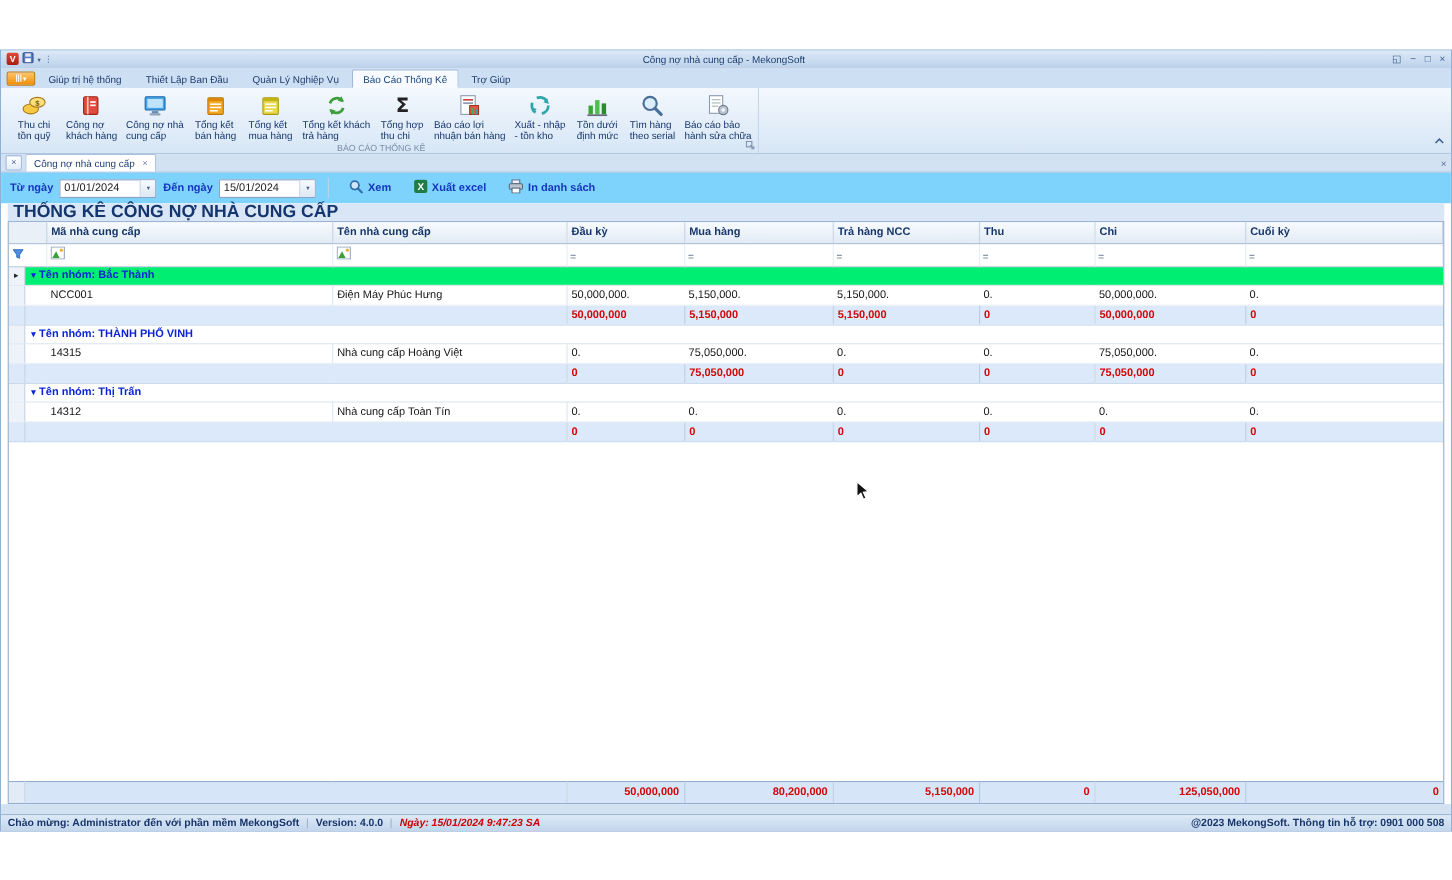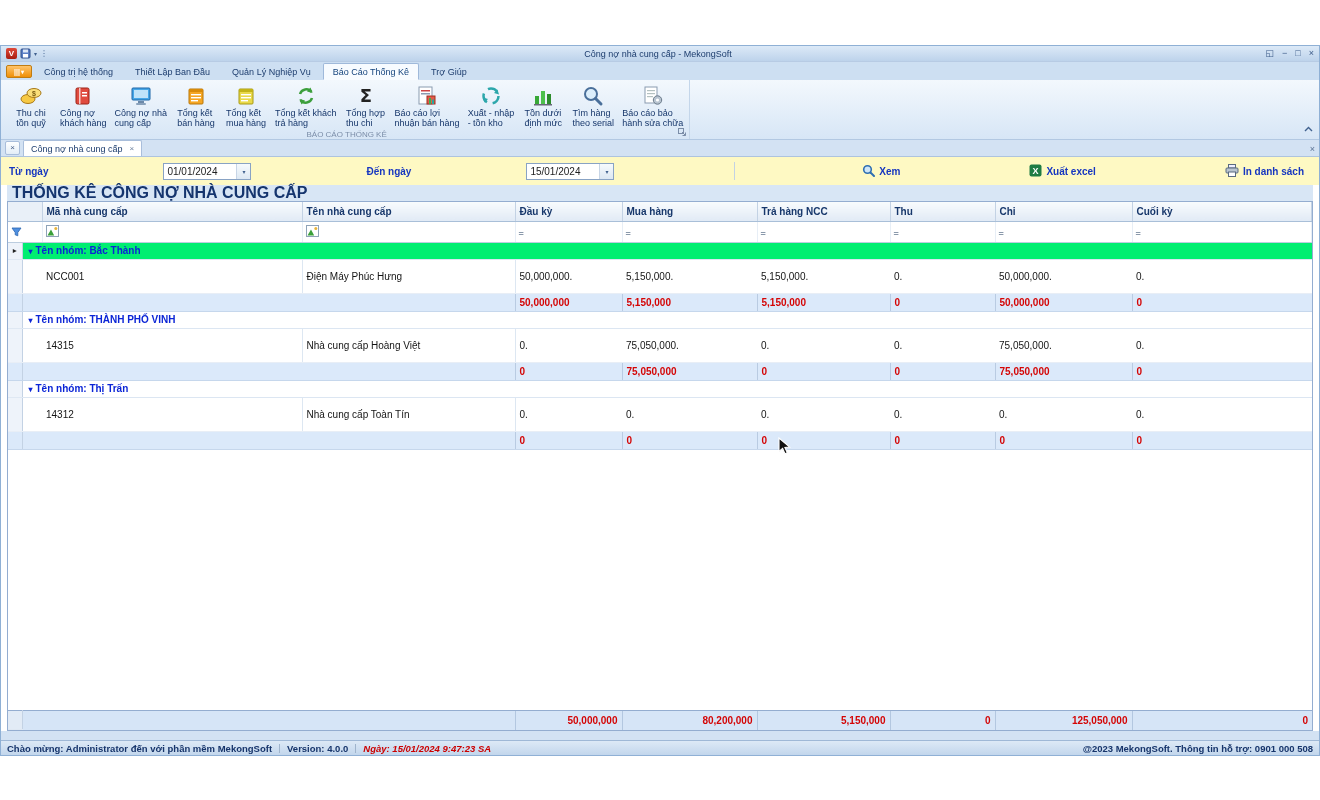--- a/index.html
+++ b/index.html
@@ -50,22 +50,22 @@
   .doctabs{height:17px;flex:0 0 17px;background:#d3e2f3;display:flex;align-items:flex-end;
     padding:0 4px;border-bottom:1px solid #aec4de;}
   .tabclose-left{width:15px;height:14px;margin:0 3px 1px 0;border:1px solid #a9bedb;border-radius:2px;
     background:linear-gradient(#feffff,#e3edf7);color:#4a618a;font-size:8px;line-height:12px;text-align:center;}
   .doctab{height:16px;background:#fff;border:1px solid #a9bedb;border-bottom:none;border-radius:2px 2px 0 0;
     display:flex;align-items:center;gap:7px;padding:0 7px;font-size:9px;color:#1d3d6e;}
   .doctab .x{color:#6a7f9d;font-size:8px;}
   .strip-x{margin-left:auto;margin-bottom:2px;color:#5a7294;font-size:9px;}
 
   
-  .filterbar{height:28px;flex:0 0 28px;background:#fef9c3;display:flex;align-items:center;
-    padding:0 8px;gap:6px;justify-content:space-between;}
+  .filterbar{height:28px;flex:0 0 28px;background:#7dd3fc;display:flex;align-items:center;
+    padding:0 8px;gap:6px;}
   .flabel{font-size:10px;font-weight:bold;color:#1636c0;}
   .dinput{width:88px;height:17px;border:1px solid #89a3c4;background:#fff;display:flex;align-items:stretch;}
   .dinput .val{flex:1;font-size:10px;padding:2px 3px;color:#222;}
   .dinput .drop{width:14px;border-left:1px solid #c7d5e6;background:linear-gradient(#f6fafd,#dde8f3);
     font-size:6px;color:#41628f;display:flex;align-items:center;justify-content:center;}
   .vsep{width:1px;height:18px;background:#c3d2e4;margin:0 5px;}
   .toolbtn{display:flex;align-items:center;gap:4px;font-size:10px;font-weight:bold;color:#1636c0;
     padding:2px 6px;border:1px solid transparent;border-radius:2px;}
 
   
@@ -81,21 +81,21 @@
   .gtable th.corner{background:#e9f0f8;}
   .gtable td{overflow:hidden;white-space:nowrap;}
   tr.frow td{height:18px;background:#fff;border-bottom:1px solid #bccddf;border-right:1px solid #e7eef6;
     padding:1px 3px;vertical-align:middle;}
   td.ind{background:#eef3fa;border-right:1px solid #c3d2e4 !important;border-bottom:1px solid #dfe8f3;
     font-size:8px;text-align:center;color:#222;padding:0;}
   tr.group td.gname{height:17px;font-size:10px;font-weight:bold;color:#0b25d6;
     border-bottom:1px solid #dce6f2;padding:1px 2px;}
   tr.group.hl td.gname{background:#00ee71;}
   .garrow{font-size:8px;color:#0b25d6;margin:0 3px 0 4px;}
-  tr.data td{height:34px;font-size:10px;color:#141414;border-bottom:1px solid #e8eef6;padding:1px 4px;}
+  tr.data td{height:18px;font-size:10px;color:#141414;border-bottom:1px solid #e8eef6;padding:1px 4px;}
   tr.data td.c-code,tr.data td.c-name{border-right:1px solid #dde7f2;}
   td.num{text-align:left;}
   tr.sub td{height:18px;background:#dbe9fa;border-top:1px solid #c6d7ec;border-bottom:1px solid #c6d7ec;
     font-size:10px;font-weight:bold;color:#d40505;padding:1px 4px;}
   tr.sub td.num{border-left:1px solid #b9cbe2;}
   table.ftable{width:100%;border-collapse:collapse;table-layout:fixed;flex:0 0 auto;}
   .ftable td{height:19px;background:#d6e5f7;border-top:1px solid #94add0;font-size:10px;font-weight:bold;
     color:#d40505;padding:1px 4px;overflow:hidden;white-space:nowrap;}
   .ftable td.num{border-left:1px solid #b3c7e0;text-align:right;}
   .ftable td.ind{background:#e2ebf6;}
@@ -135,21 +135,21 @@
       <span class="wbtn">□</span>
       <span class="wbtn">×</span>
     </div>
   </div>
 
   <div class="ribbon-tabs">
     <div class="app-menu">
         <span>|||</span>
         <span class="caret">▾</span>
       </div>
-    <div class="rtab">Công trị hệ thống</div>
+    <div class="rtab">Giúp trị hệ thống</div>
     <div class="rtab">Thiết Lập Ban Đầu</div>
     <div class="rtab">Quản Lý Nghiệp Vụ</div>
     <div class="rtab active">Báo Cáo Thống Kê</div>
     <div class="rtab">Trợ Giúp</div>
   </div>
 
   <div class="ribbon">
     <div class="rgroup">
       <div class="rbuttons">
 

